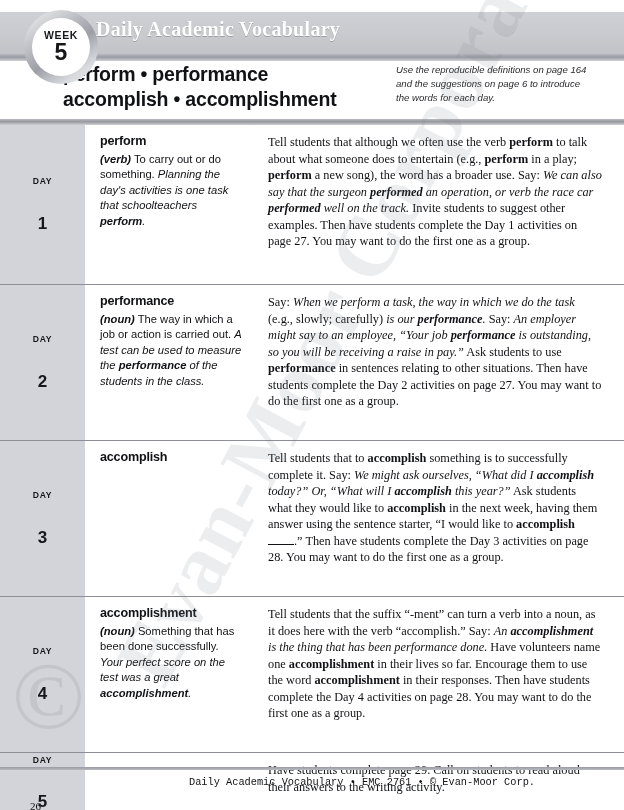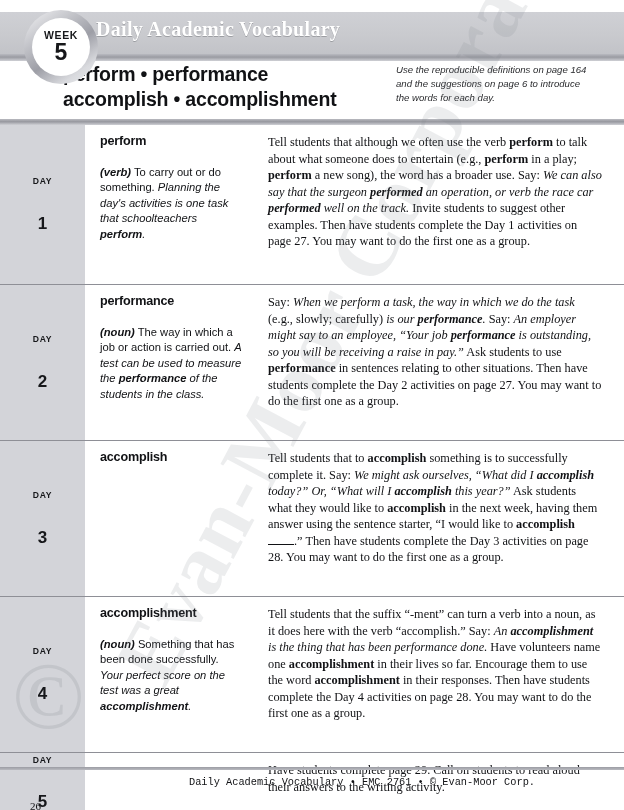--- a/index.html
+++ b/index.html
@@ -84,21 +84,21 @@
     gap:28px;
   }
   .day-lbl{font-size:8.6px;font-weight:bold;color:#16171a;letter-spacing:0.7px;line-height:1;}
   .day-num{font-size:17px;font-weight:bold;color:#16171a;line-height:1;margin-top:1px;}
 
   .wordcol{
     width:168px; flex:0 0 168px; padding:9px 12px 10px 14px; box-sizing:border-box;
     background:#ffffff;
   }
   .w-term{font-size:12.6px;font-weight:bold;color:#111215;line-height:1.25;letter-spacing:-0.2px;}
-  .w-def{font-size:11.2px;color:#111215;line-height:1.38;margin-top:15px;}
+  .w-def{font-size:11.2px;color:#111215;line-height:1.38;margin-top:2px;}
   .w-def i{font-style:italic;}
   .w-def b{font-weight:bold;}
   .w-def .pos{font-weight:bold;font-style:italic;}
 
   .teachcol{
     flex:1 1 auto; padding:9px 22px 10px 14px; box-sizing:border-box; background:#ffffff;
     font-family:"Liberation Serif", serif; font-size:12.3px; color:#111215; line-height:1.345;
   }
   .teachcol b{font-weight:bold;}
   .teachcol i{font-style:italic;}

